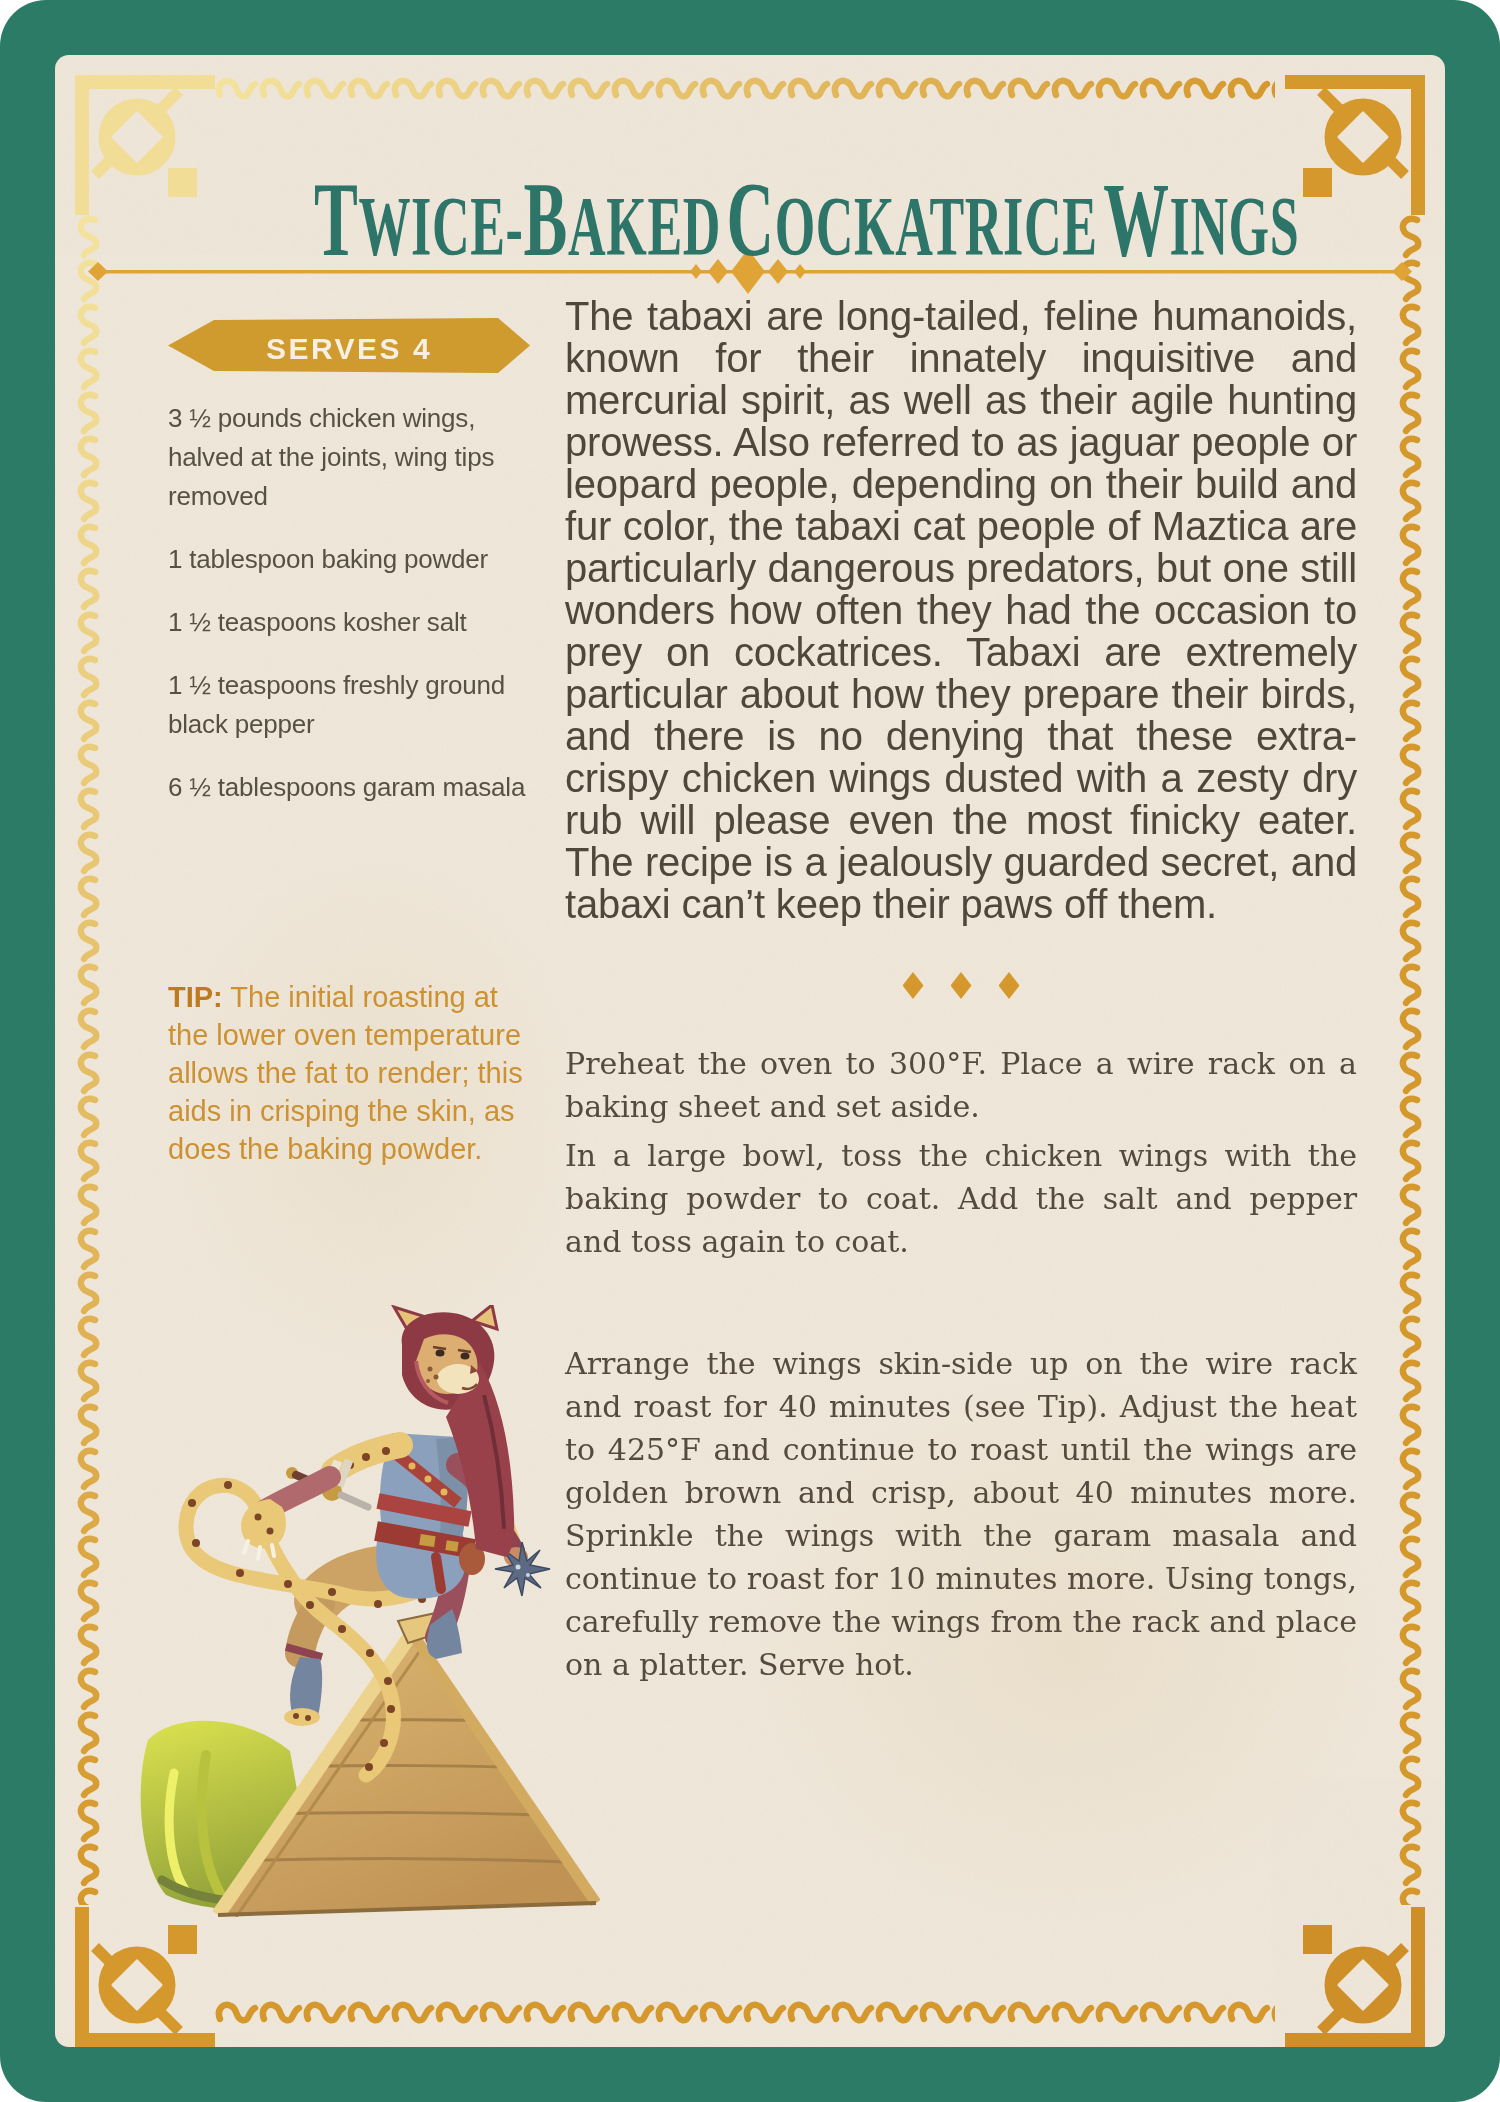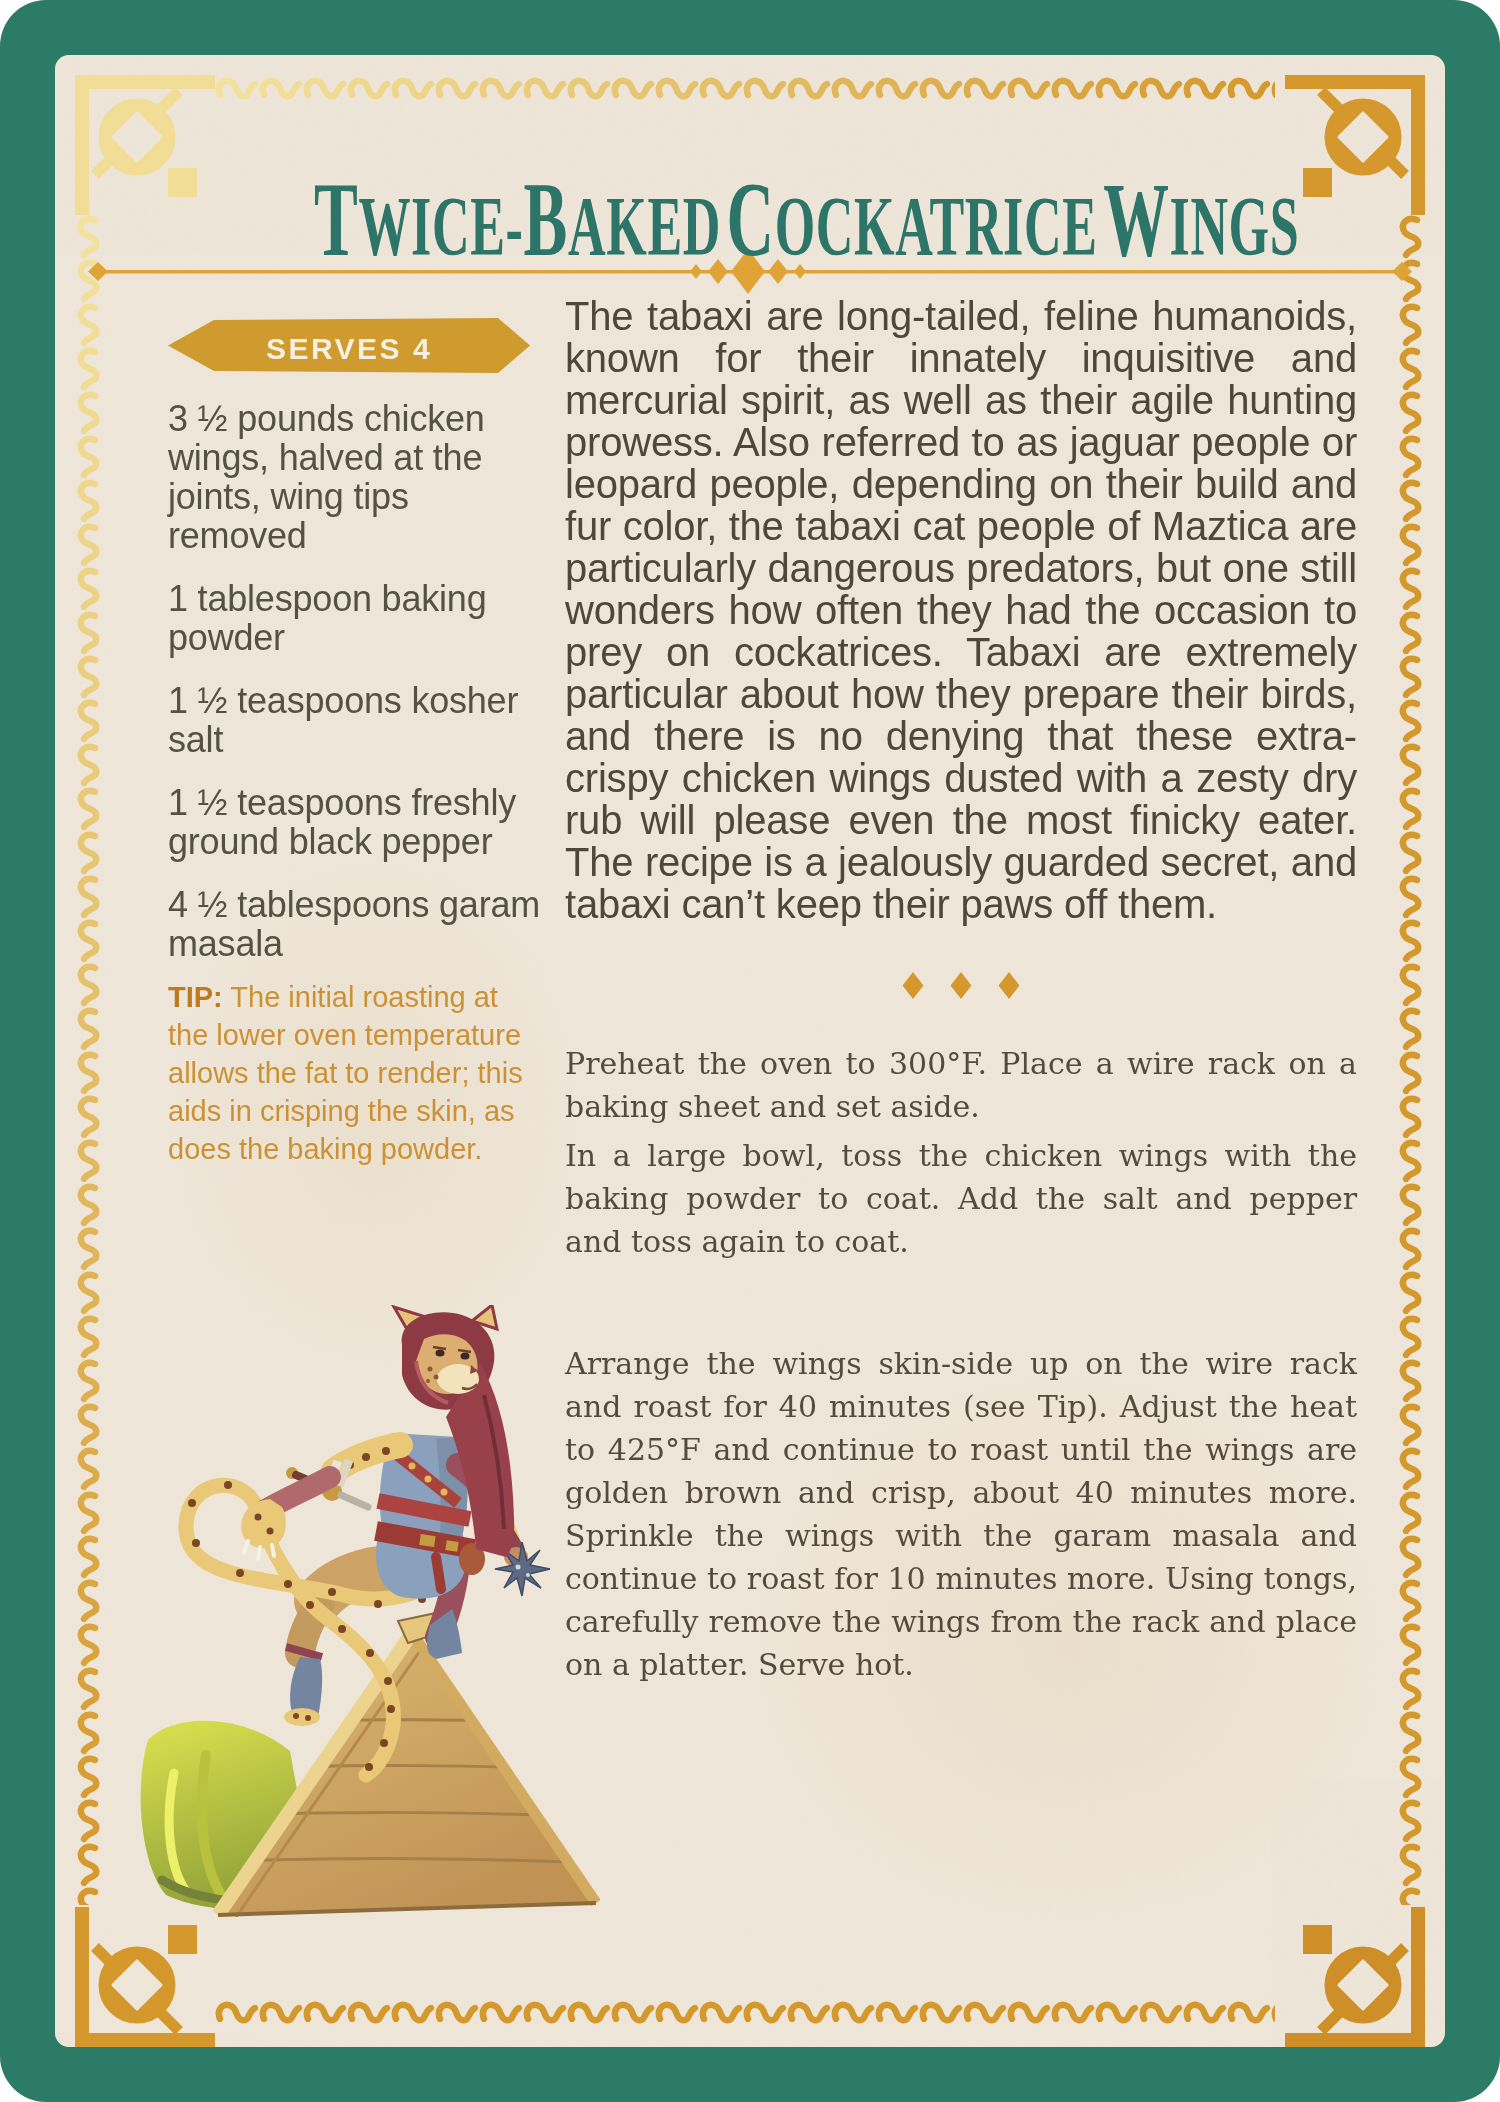--- a/index.html
+++ b/index.html
@@ -25,21 +25,21 @@
   .title-inner .rest{font-size:84px;}
   .title-inner .hy{font-size:84px;}
 
   .serves{position:absolute;left:168px;top:318px;width:362px;height:55px;
           background:var(--banner_gold,#cf9a2e);
           clip-path:polygon(0 50%, 46px 2px, calc(100% - 32px) 0, 100% 50%, calc(100% - 32px) 100%, 46px calc(100% - 2px));
           display:flex;align-items:center;justify-content:center;}
   .serves span{color:#f6efe2;font-size:30px;font-weight:700;letter-spacing:2.5px;margin-top:6px;}
 
   .ingredients{position:absolute;left:168px;top:399px;width:384px;}
-  .ing{margin:0 0 24px 0;font-size:36px;line-height:39px;color:#575044;letter-spacing:-0.2px;}
+  .ing{margin:0 0 24px 0;font-size:26px;line-height:39px;color:#575044;letter-spacing:-0.2px;}
 
   .tip{position:absolute;left:168px;top:978px;width:372px;
        font-size:29px;line-height:38px;color:var(--tip_orange,#cc9133);}
   .tip-label{font-weight:700;color:#bd7a1f;}
 
   .flavor{position:absolute;left:565px;top:295px;width:792px;margin:0;
           font-size:40px;line-height:42px;color:#4f473c;text-align:justify;letter-spacing:-0.2px;}
 
   .sep{position:absolute;left:565px;top:972px;width:792px;display:flex;
        justify-content:center;gap:27px;}
@@ -138,21 +138,21 @@
 
     <div class="serves">
       <span>SERVES 4</span>
     </div>
 
     <div class="ingredients">
       <p class="ing">3 ½ pounds chicken wings, halved at the joints, wing tips removed</p>
       <p class="ing">1 tablespoon baking powder</p>
       <p class="ing">1 ½ teaspoons kosher salt</p>
       <p class="ing">1 ½ teaspoons freshly ground black pepper</p>
-      <p class="ing">4 ½ tablespoons garam masala</p>
+      <p class="ing">6 ½ tablespoons garam masala</p>
     </div>
 
     <div class="tip">
       <span class="tip-label">TIP:</span>
       <span>The initial roasting at the lower oven temperature allows the fat to render; this aids in crisping the skin, as does the baking powder.</span>
     </div>
 
     <p class="flavor">The tabaxi are long-tailed, feline humanoids, known for their innately inquisitive and mercurial spirit, as well as their agile hunting prowess. Also referred to as jaguar people or leopard people, depending on their build and fur color, the tabaxi cat people of Maztica are particularly dangerous predators, but one still wonders how often they had the occasion to prey on cockatrices. Tabaxi are extremely particular about how they prepare their birds, and there is no denying that these extra-crispy chicken wings dusted with a zesty dry rub will please even the most finicky eater. The recipe is a jealously guarded secret, and tabaxi can’t keep their paws off them.</p>
 
     <div class="sep">

